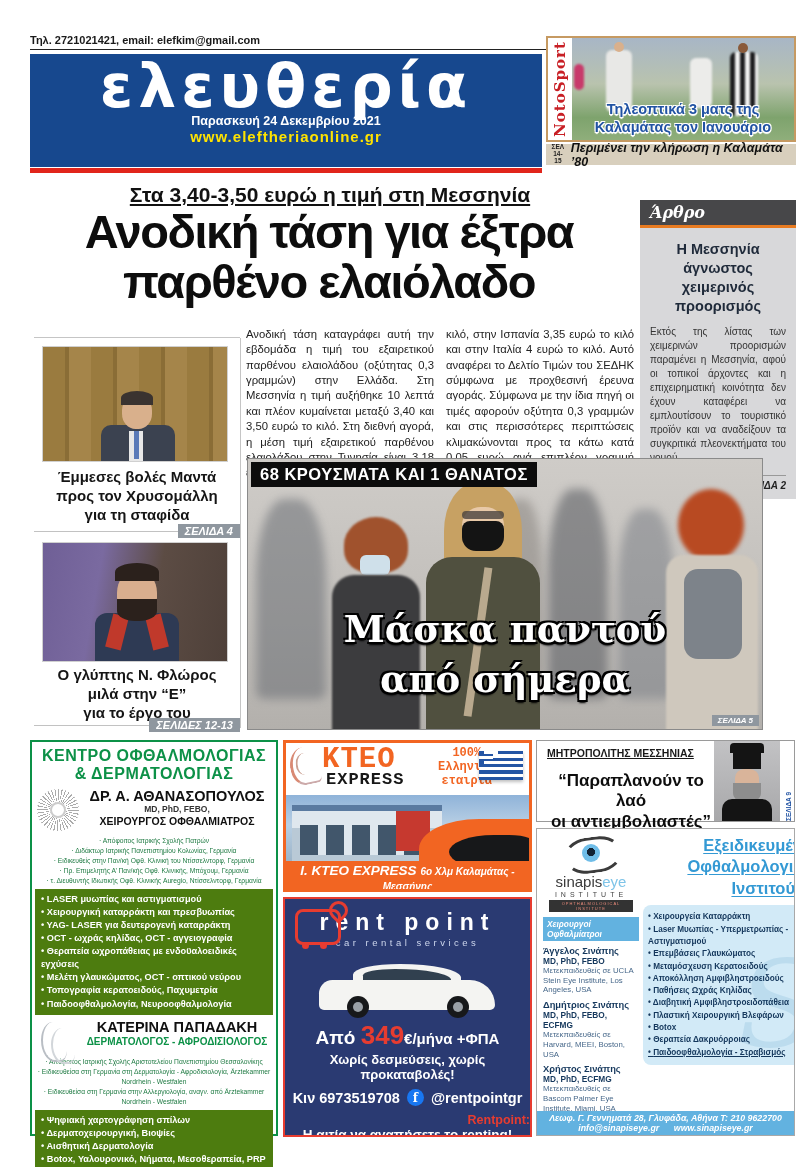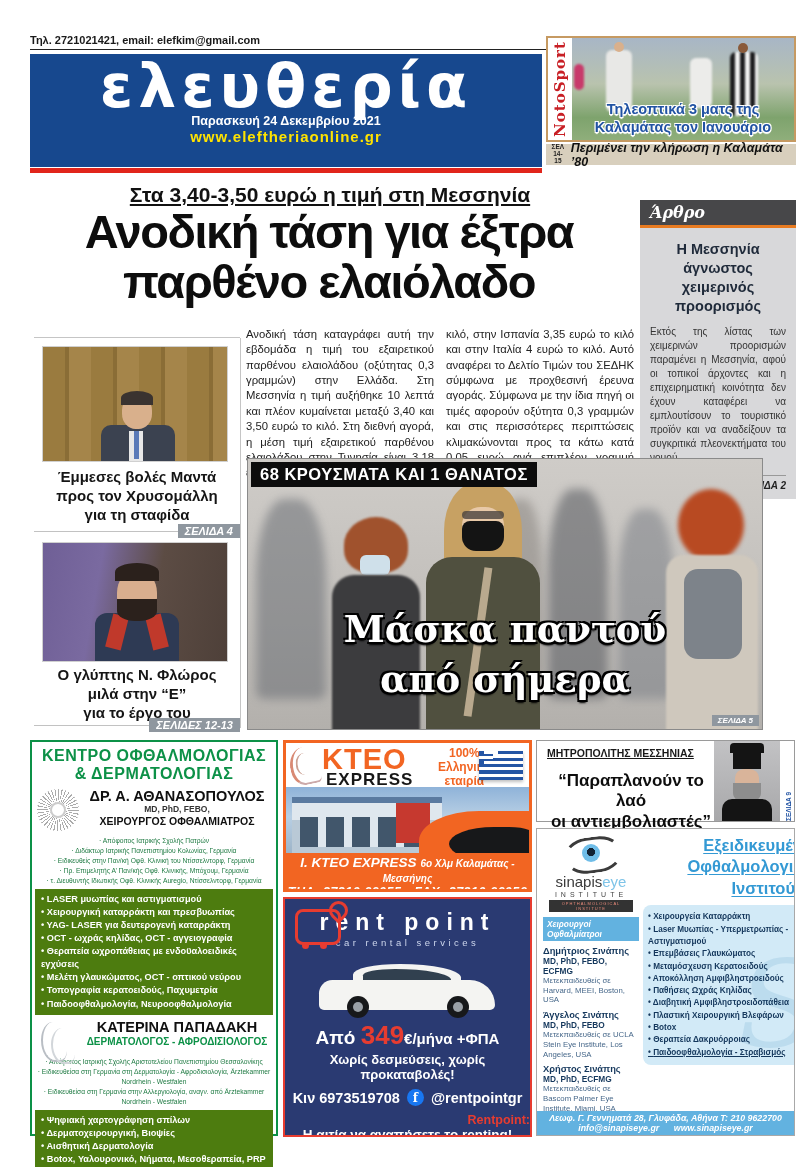--- a/index.html
+++ b/index.html
@@ -105,21 +105,21 @@
   .ga-role2{font-size:10px;font-weight:800;text-align:center;color:#0c9147;margin-top:1px;}
   .ga-cred{font-size:6.7px;line-height:1.5;text-align:center;color:#1e7a42;margin-top:2px;}
   .ga-services{background:#4d7c0f;color:#fff;margin-top:3px;padding:4px 6px;}
   .ga-services ul{margin:0;padding:0;list-style:none;}
   .ga-services li{font-size:9.2px;font-weight:bold;line-height:1.42;}
   .ga-services li::before{content:"• ";}
 
   
   .kteo{position:absolute;left:283px;top:740px;width:249px;height:152px;border:3px solid #f26522;box-sizing:border-box;
         background:#fff;overflow:hidden;}
-  .kteo-top{position:relative;height:44px;}
+  .kteo-top{position:relative;height:52px;font-family:Liberation Mono, monospace;}
   .kteo-eagle{position:absolute;left:4px;top:4px;width:26px;height:36px;border-left:3px solid #d98a74;
               border-bottom:2px solid #caa;border-radius:70% 10% 20% 60%;transform:rotate(-12deg);}
   .kteo-eagle::after{content:"";position:absolute;left:3px;top:6px;width:16px;height:22px;border-left:2px solid #caa193;
                      border-radius:60% 0 0 60%;transform:rotate(8deg);}
   .kteo-brand1{position:absolute;left:36px;top:0px;color:#f26522;font-weight:900;font-size:29px;letter-spacing:1px;}
   .kteo-brand2{position:absolute;left:40px;top:27px;color:#171717;font-weight:800;font-size:17px;letter-spacing:1px;}
   .kteo-badge{position:absolute;left:152px;top:4px;color:#f26522;font-weight:800;font-size:12px;line-height:1.15;text-align:center;}
   .flag{position:absolute;right:6px;top:8px;width:44px;height:29px;
         background:repeating-linear-gradient(180deg,#2455a4 0 3.3px,#fff 3.3px 6.5px);box-shadow:0 2px 3px rgba(0,0,0,.25);}
   .flag::before{content:"";position:absolute;left:0;top:0;width:14px;height:13px;background:#2455a4;}
@@ -446,28 +446,28 @@
       <div class="sin-eye">
           <div class="sin-iris"></div>
         </div>
       <div class="sin-word">
         <span class="p1">sinapis</span><span class="p2">eye</span>
       </div>
       <div class="sin-inst">INSTITUTE</div>
       <div class="sin-strip">OPHTHALMOLOGICAL INSTITUTE</div>
       <div class="sin-surg-head">Χειρουργοί Οφθαλμίατροι</div>
       <div class="sin-doc">
+        <div class="n">Άγγελος Σινάπης</div>
+        <div class="d">MD, PhD, FEBO</div>
+        <div class="t">Μετεκπαιδευθείς σε UCLA Stein Eye Institute, Los Angeles, USA</div>
+      </div>
+      <div class="sin-doc">
         <div class="n">Δημήτριος Σινάπης</div>
         <div class="d">MD, PhD, FEBO, ECFMG</div>
         <div class="t">Μετεκπαιδευθείς σε Harvard, MEEI, Boston, USA</div>
-      </div>
-      <div class="sin-doc">
-        <div class="n">Άγγελος Σινάπης</div>
-        <div class="d">MD, PhD, FEBO</div>
-        <div class="t">Μετεκπαιδευθείς σε UCLA Stein Eye Institute, Los Angeles, USA</div>
       </div>
       <div class="sin-doc">
         <div class="n">Χρήστος Σινάπης</div>
         <div class="d">MD, PhD, ECFMG</div>
         <div class="t">Μετεκπαιδευθείς σε Bascom Palmer Eye Institute, Miami, USA</div>
       </div>
       <div class="sin-doc">
         <div class="n">Βασιλική Σινάπη MD</div>
       </div>
     </div>

